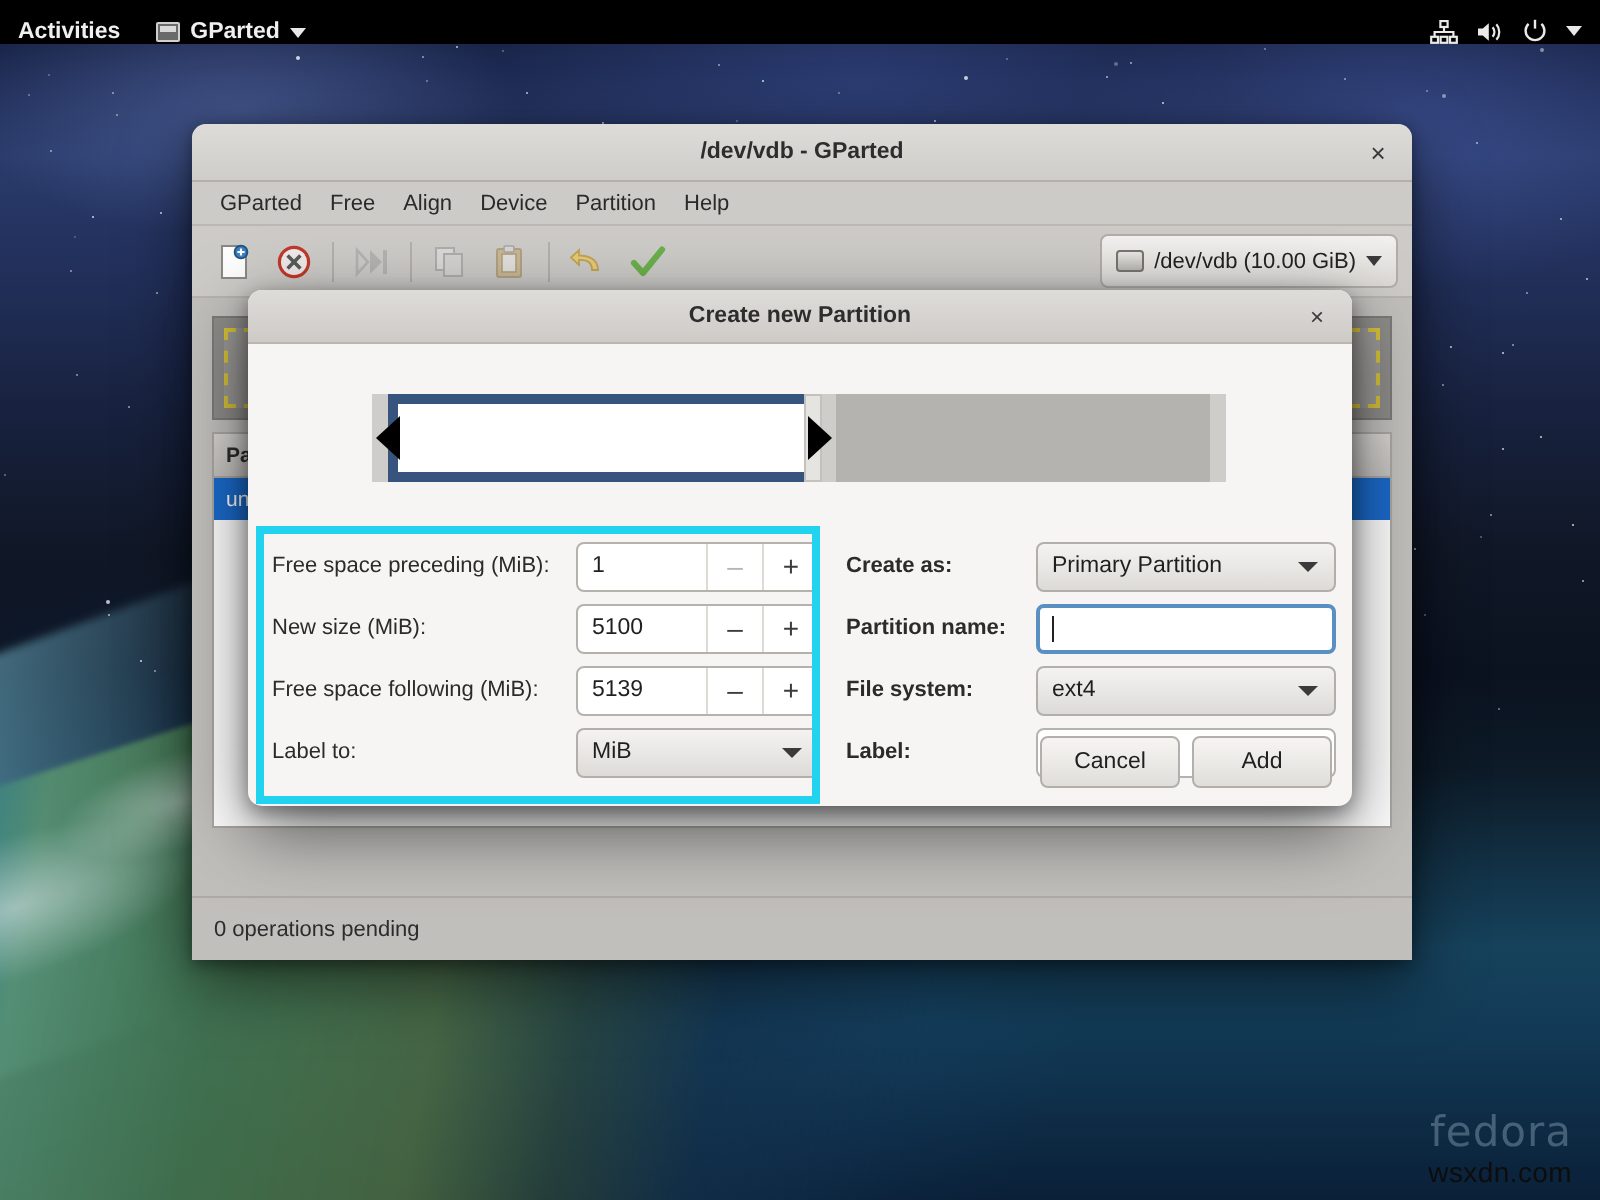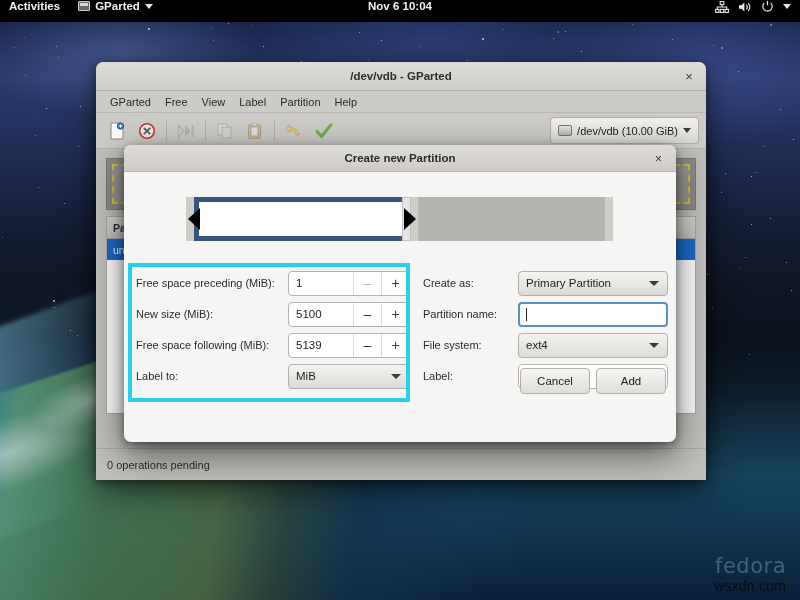--- a/index.html
+++ b/index.html
@@ -58,21 +58,21 @@
   #site-watermark {
     position: absolute; right: 14px; bottom: 6px;
     font-size: 14px; color: #0d0d0d; letter-spacing: .2px;
     font-family: "Liberation Sans", sans-serif;
   }
 
   
   #topbar {
     position: absolute; left: 0; top: 0; width: 800px; height: 22px;
     background: #000; color: #f0f0f0;
-    display: flex; align-items: flex-start;
+    display: flex; align-items: flex-end;
     font-size: 11.5px; font-weight: bold; z-index: 50;
   }
   #activities { padding: 0 10px 0 9px; cursor: default; }
   .appmenu { display: flex; align-items: center; gap: 5px; padding: 0 8px; }
   .appmenu-icon {
     width: 12px; height: 10px; border: 1.3px solid #cfcfcf;
     border-radius: 1px; background: #6a6a6a; position: relative;
   }
   .appmenu-icon::after {
     content: ""; position: absolute; left: 1px; right: 1px; top: 1px; height: 3px;
@@ -168,21 +168,21 @@
   .gp-cell { padding: 0 6px; overflow: hidden; white-space: nowrap; }
   #gp-statusbar {
     position: absolute; left: 0; right: 0; bottom: 0; height: 32px;
     background: #c0bfbc; border-top: 1px solid #aeaba7;
     display: flex; align-items: center; padding-left: 11px;
     font-size: 11px; color: #2c2c2c;
   }
 
   
   #dialog {
-    position: absolute; left: 124px; top: 145px; width: 552px; height: 297px;
+    position: absolute; left: 124px; top: 145px; width: 552px; height: 258px;
     background: #f6f5f4; border-radius: 7px;
     box-shadow: 0 12px 36px rgba(0,0,0,.55), 0 3px 10px rgba(0,0,0,.4);
     z-index: 30; overflow: hidden;
   }
   #dlg-titlebar {
     height: 27px; background: linear-gradient(180deg,#dedcd9,#cecbc7);
     border-bottom: 1px solid #bab7b3;
     display: flex; align-items: center; justify-content: center; position: relative;
   }
   #dlg-title { font-size: 11.5px; font-weight: bold; color: #2d2d2d; }
@@ -240,21 +240,21 @@
   }
   .col-left { width: 276px; }
   .col-right { width: 262px; margin-left: 13px; }
   .frow {
     display: flex; align-items: center; height: 30px; margin-bottom: 1px;
   }
   .flabel {
     font-size: 11px; color: #2b2b2b; white-space: nowrap;
   }
   .col-left .flabel { width: 152px; }
-  .col-right .flabel { width: 95px; }
+  .col-right .flabel { width: 95px; font-weight: bold; }
 
   .spin {
     display: flex; height: 25px; width: 122px;
     background: #fff; border: 1px solid #b5b2ae; border-radius: 4px;
     overflow: hidden;
   }
   .spin-val {
     flex: 1; display: flex; align-items: center; padding-left: 7px;
     font-size: 11.5px; color: #1f1f1f;
   }
@@ -505,21 +505,20 @@
 
   <div id="topbar">
     <div id="activities">Activities</div>
 
     <div class="appmenu">
       <span class="appmenu-icon"></span>
       <span>GParted</span>
       <span class="caret-down"></span>
     </div>
 
-    <div id="clock">Nov 6  10:04</div>
 
     <div id="tray">
       <span>
         <svg width="14" height="12" viewBox="0 0 14 12">
           <rect x="5.2" y="0.5" width="3.6" height="3" fill="none" stroke="#eaeaea" stroke-width="1.1"></rect>
           <rect x="0.6" y="8.4" width="3.4" height="3" fill="none" stroke="#eaeaea" stroke-width="1.1"></rect>
           <rect x="5.3" y="8.4" width="3.4" height="3" fill="none" stroke="#eaeaea" stroke-width="1.1"></rect>
           <rect x="10" y="8.4" width="3.4" height="3" fill="none" stroke="#eaeaea" stroke-width="1.1"></rect>
           <path d="M7 3.6 V6 M2.3 8.3 V6 H11.7 V8.3" fill="none" stroke="#eaeaea" stroke-width="1.1"></path>
         </svg>
@@ -544,22 +543,22 @@
   <div id="gparted-window">
 
     <div id="gp-titlebar">
       <span id="gp-title">/dev/vdb - GParted</span>
       <span id="gp-close">×</span>
     </div>
 
     <div id="gp-menubar">
       <span class="menu-item">GParted</span>
       <span class="menu-item">Free</span>
-      <span class="menu-item">View</span>
-      <span class="menu-item">Label</span>
+      <span class="menu-item">Align</span>
+      <span class="menu-item">Device</span>
       <span class="menu-item">Partition</span>
       <span class="menu-item">Help</span>
     </div>
 
     <div id="gp-toolbar">
       <span class="tb-btn">
         <svg width="20" height="20" viewBox="0 0 20 20">
           <path d="M4 2 H12 L16 6 V18 H4 Z" fill="#fdfdfd" stroke="#8a8784" stroke-width="1"></path>
           <path d="M12 2 V6 H16" fill="#e2e0dd" stroke="#8a8784" stroke-width="1"></path>
           <circle cx="13.5" cy="5" r="3.2" fill="#3a7ec4" stroke="#22527f" stroke-width=".9"></circle>

